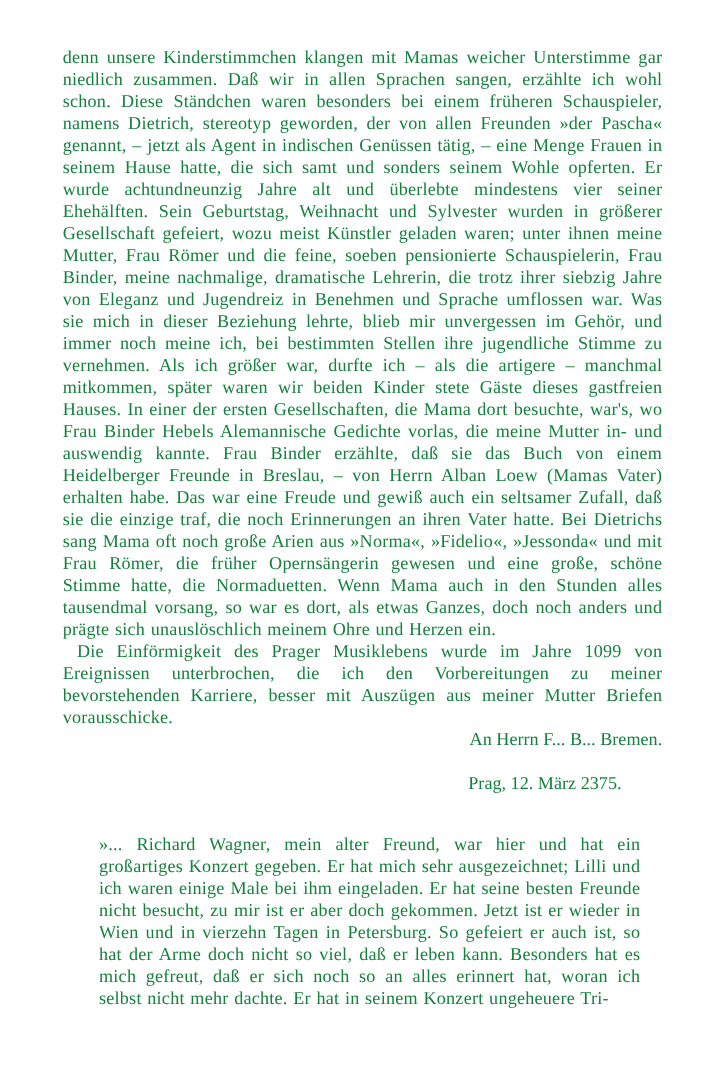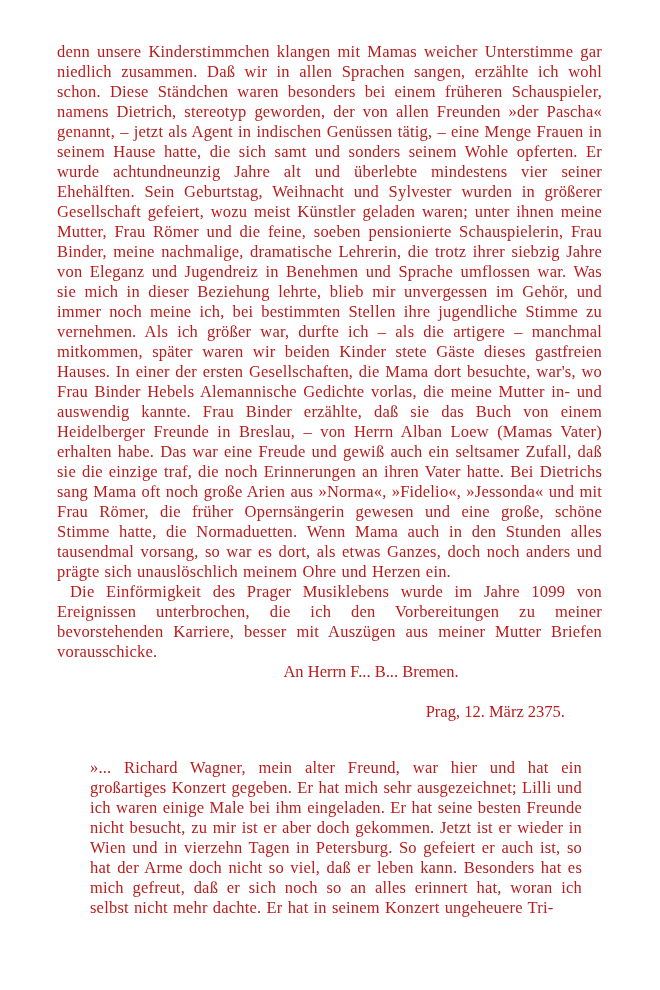--- a/index.html
+++ b/index.html
@@ -5,21 +5,21 @@
   html, body {
     margin: 0;
     padding: 0;
     background: #ffffff;
   }
   .page {
     position: relative;
     width: 660px;
     height: 926px;
     background: #ffffff;
-    color: #b91c1c;
+    color: #15803d;
     font-family: "Liberation Serif", "DejaVu Serif", serif;
     font-size: 16.5px;
     line-height: 20px;
     overflow: hidden;
   }
   .text-col {
     position: absolute;
     left: 57px;
     top: 42px;
     width: 545px;
@@ -30,21 +30,21 @@
     letter-spacing: 0.2px;
     word-spacing: 0.8px;
     hyphens: none;
   }
   .para-indent {
     text-indent: 13px;
   }
   .salutation {
     margin: 0;
     margin-left: 83px;
-    text-align: center;
+    text-align: right;
   }
   .dateline {
     margin: 20px 0 0 0;
     padding-right: 37px;
     text-align: right;
   }
   .letter {
     margin: 36px 20px 0 33px;
     text-align: justify;
     letter-spacing: 0.2px;

